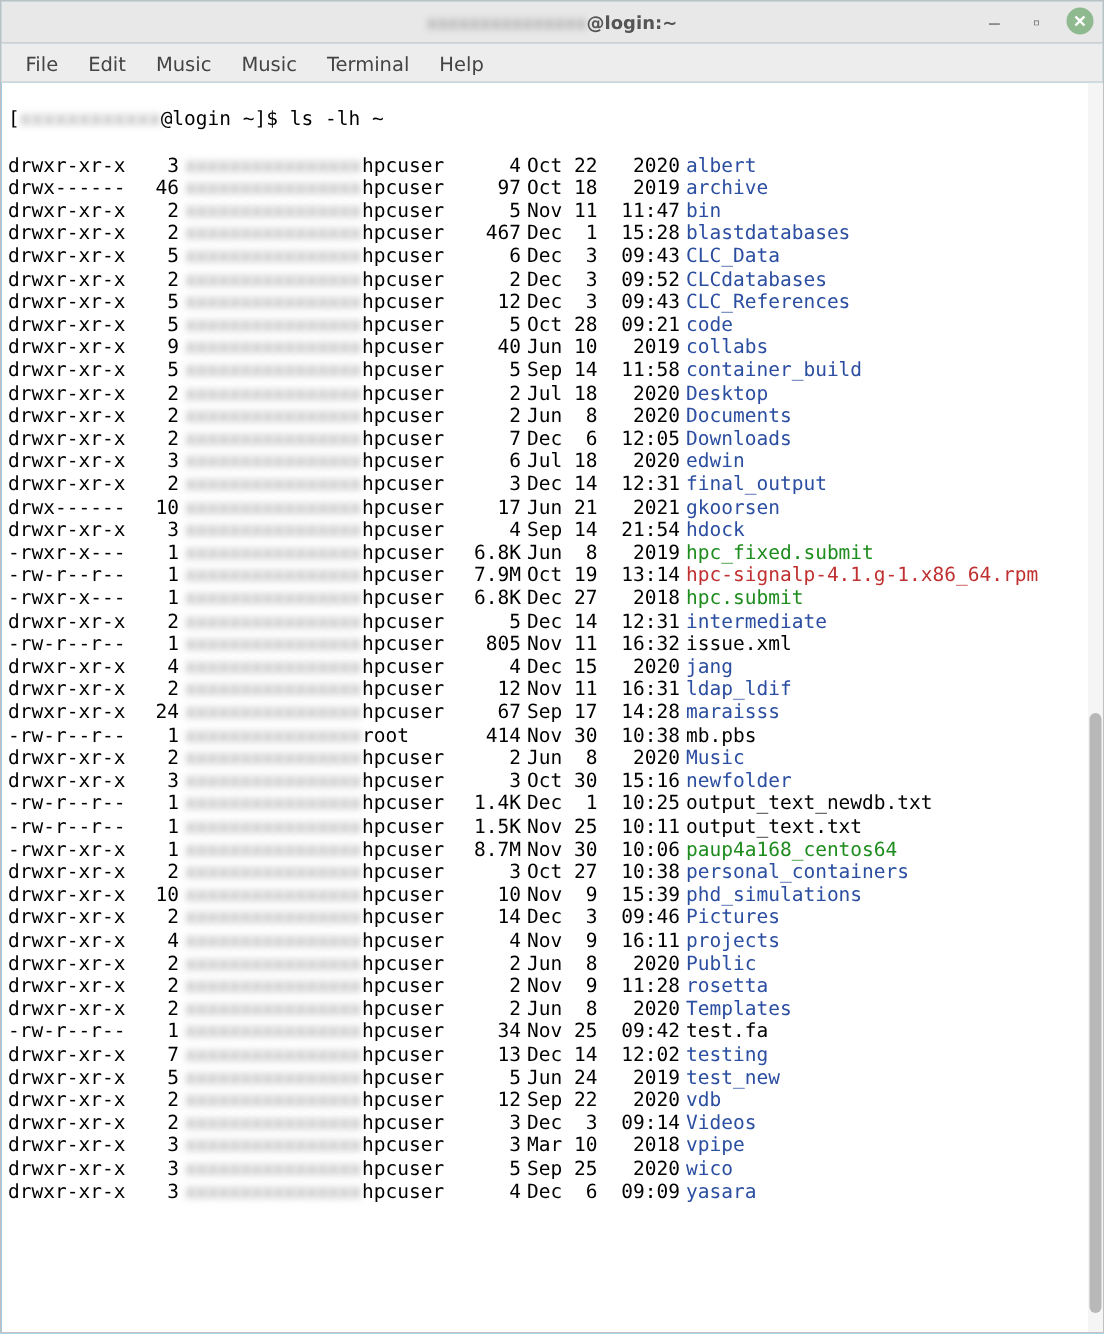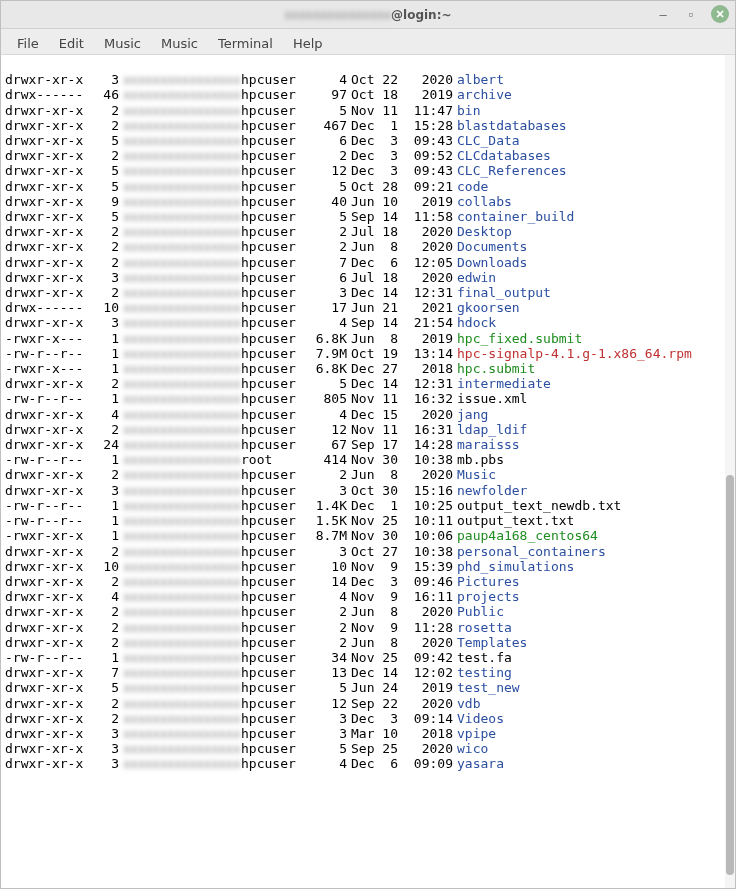--- a/index.html
+++ b/index.html
@@ -156,19 +156,20 @@
   <div class="menubar">
     <div class="menu-item">File</div>
     <div class="menu-item">Edit</div>
     <div class="menu-item">Music</div>
     <div class="menu-item">Music</div>
     <div class="menu-item">Terminal</div>
     <div class="menu-item">Help</div>
   </div>
 
   <div class="terminal-body">
+<div class="prompt-line"><span>[</span><span class="prompt-blur">xxxxxxxxxxxx</span><span>@login ~]$ </span><span>ls -lh ~</span></div>
 <div id="listing-container"><div class="line"><span class="perms">drwxr-xr-x</span><span class="links">3</span><span class="owner-blur">xxxxxxxxxxxxxxxx</span><span class="group">hpcuser</span><span class="size">4</span><span class="date">Oct 22</span><span class="time">2020</span><span class="fname c-dir">albert</span></div><div class="line"><span class="perms">drwx------</span><span class="links">46</span><span class="owner-blur">xxxxxxxxxxxxxxxx</span><span class="group">hpcuser</span><span class="size">97</span><span class="date">Oct 18</span><span class="time">2019</span><span class="fname c-dir">archive</span></div><div class="line"><span class="perms">drwxr-xr-x</span><span class="links">2</span><span class="owner-blur">xxxxxxxxxxxxxxxx</span><span class="group">hpcuser</span><span class="size">5</span><span class="date">Nov 11</span><span class="time">11:47</span><span class="fname c-dir">bin</span></div><div class="line"><span class="perms">drwxr-xr-x</span><span class="links">2</span><span class="owner-blur">xxxxxxxxxxxxxxxx</span><span class="group">hpcuser</span><span class="size">467</span><span class="date">Dec  1</span><span class="time">15:28</span><span class="fname c-dir">blastdatabases</span></div><div class="line"><span class="perms">drwxr-xr-x</span><span class="links">5</span><span class="owner-blur">xxxxxxxxxxxxxxxx</span><span class="group">hpcuser</span><span class="size">6</span><span class="date">Dec  3</span><span class="time">09:43</span><span class="fname c-dir">CLC_Data</span></div><div class="line"><span class="perms">drwxr-xr-x</span><span class="links">2</span><span class="owner-blur">xxxxxxxxxxxxxxxx</span><span class="group">hpcuser</span><span class="size">2</span><span class="date">Dec  3</span><span class="time">09:52</span><span class="fname c-dir">CLCdatabases</span></div><div class="line"><span class="perms">drwxr-xr-x</span><span class="links">5</span><span class="owner-blur">xxxxxxxxxxxxxxxx</span><span class="group">hpcuser</span><span class="size">12</span><span class="date">Dec  3</span><span class="time">09:43</span><span class="fname c-dir">CLC_References</span></div><div class="line"><span class="perms">drwxr-xr-x</span><span class="links">5</span><span class="owner-blur">xxxxxxxxxxxxxxxx</span><span class="group">hpcuser</span><span class="size">5</span><span class="date">Oct 28</span><span class="time">09:21</span><span class="fname c-dir">code</span></div><div class="line"><span class="perms">drwxr-xr-x</span><span class="links">9</span><span class="owner-blur">xxxxxxxxxxxxxxxx</span><span class="group">hpcuser</span><span class="size">40</span><span class="date">Jun 10</span><span class="time">2019</span><span class="fname c-dir">collabs</span></div><div class="line"><span class="perms">drwxr-xr-x</span><span class="links">5</span><span class="owner-blur">xxxxxxxxxxxxxxxx</span><span class="group">hpcuser</span><span class="size">5</span><span class="date">Sep 14</span><span class="time">11:58</span><span class="fname c-dir">container_build</span></div><div class="line"><span class="perms">drwxr-xr-x</span><span class="links">2</span><span class="owner-blur">xxxxxxxxxxxxxxxx</span><span class="group">hpcuser</span><span class="size">2</span><span class="date">Jul 18</span><span class="time">2020</span><span class="fname c-dir">Desktop</span></div><div class="line"><span class="perms">drwxr-xr-x</span><span class="links">2</span><span class="owner-blur">xxxxxxxxxxxxxxxx</span><span class="group">hpcuser</span><span class="size">2</span><span class="date">Jun  8</span><span class="time">2020</span><span class="fname c-dir">Documents</span></div><div class="line"><span class="perms">drwxr-xr-x</span><span class="links">2</span><span class="owner-blur">xxxxxxxxxxxxxxxx</span><span class="group">hpcuser</span><span class="size">7</span><span class="date">Dec  6</span><span class="time">12:05</span><span class="fname c-dir">Downloads</span></div><div class="line"><span class="perms">drwxr-xr-x</span><span class="links">3</span><span class="owner-blur">xxxxxxxxxxxxxxxx</span><span class="group">hpcuser</span><span class="size">6</span><span class="date">Jul 18</span><span class="time">2020</span><span class="fname c-dir">edwin</span></div><div class="line"><span class="perms">drwxr-xr-x</span><span class="links">2</span><span class="owner-blur">xxxxxxxxxxxxxxxx</span><span class="group">hpcuser</span><span class="size">3</span><span class="date">Dec 14</span><span class="time">12:31</span><span class="fname c-dir">final_output</span></div><div class="line"><span class="perms">drwx------</span><span class="links">10</span><span class="owner-blur">xxxxxxxxxxxxxxxx</span><span class="group">hpcuser</span><span class="size">17</span><span class="date">Jun 21</span><span class="time">2021</span><span class="fname c-dir">gkoorsen</span></div><div class="line"><span class="perms">drwxr-xr-x</span><span class="links">3</span><span class="owner-blur">xxxxxxxxxxxxxxxx</span><span class="group">hpcuser</span><span class="size">4</span><span class="date">Sep 14</span><span class="time">21:54</span><span class="fname c-dir">hdock</span></div><div class="line"><span class="perms">-rwxr-x---</span><span class="links">1</span><span class="owner-blur">xxxxxxxxxxxxxxxx</span><span class="group">hpcuser</span><span class="size">6.8K</span><span class="date">Jun  8</span><span class="time">2019</span><span class="fname c-exec">hpc_fixed.submit</span></div><div class="line"><span class="perms">-rw-r--r--</span><span class="links">1</span><span class="owner-blur">xxxxxxxxxxxxxxxx</span><span class="group">hpcuser</span><span class="size">7.9M</span><span class="date">Oct 19</span><span class="time">13:14</span><span class="fname c-arch">hpc-signalp-4.1.g-1.x86_64.rpm</span></div><div class="line"><span class="perms">-rwxr-x---</span><span class="links">1</span><span class="owner-blur">xxxxxxxxxxxxxxxx</span><span class="group">hpcuser</span><span class="size">6.8K</span><span class="date">Dec 27</span><span class="time">2018</span><span class="fname c-exec">hpc.submit</span></div><div class="line"><span class="perms">drwxr-xr-x</span><span class="links">2</span><span class="owner-blur">xxxxxxxxxxxxxxxx</span><span class="group">hpcuser</span><span class="size">5</span><span class="date">Dec 14</span><span class="time">12:31</span><span class="fname c-dir">intermediate</span></div><div class="line"><span class="perms">-rw-r--r--</span><span class="links">1</span><span class="owner-blur">xxxxxxxxxxxxxxxx</span><span class="group">hpcuser</span><span class="size">805</span><span class="date">Nov 11</span><span class="time">16:32</span><span class="fname c-plain">issue.xml</span></div><div class="line"><span class="perms">drwxr-xr-x</span><span class="links">4</span><span class="owner-blur">xxxxxxxxxxxxxxxx</span><span class="group">hpcuser</span><span class="size">4</span><span class="date">Dec 15</span><span class="time">2020</span><span class="fname c-dir">jang</span></div><div class="line"><span class="perms">drwxr-xr-x</span><span class="links">2</span><span class="owner-blur">xxxxxxxxxxxxxxxx</span><span class="group">hpcuser</span><span class="size">12</span><span class="date">Nov 11</span><span class="time">16:31</span><span class="fname c-dir">ldap_ldif</span></div><div class="line"><span class="perms">drwxr-xr-x</span><span class="links">24</span><span class="owner-blur">xxxxxxxxxxxxxxxx</span><span class="group">hpcuser</span><span class="size">67</span><span class="date">Sep 17</span><span class="time">14:28</span><span class="fname c-dir">maraisss</span></div><div class="line"><span class="perms">-rw-r--r--</span><span class="links">1</span><span class="owner-blur">xxxxxxxxxxxxxxxx</span><span class="group">root</span><span class="size">414</span><span class="date">Nov 30</span><span class="time">10:38</span><span class="fname c-plain">mb.pbs</span></div><div class="line"><span class="perms">drwxr-xr-x</span><span class="links">2</span><span class="owner-blur">xxxxxxxxxxxxxxxx</span><span class="group">hpcuser</span><span class="size">2</span><span class="date">Jun  8</span><span class="time">2020</span><span class="fname c-dir">Music</span></div><div class="line"><span class="perms">drwxr-xr-x</span><span class="links">3</span><span class="owner-blur">xxxxxxxxxxxxxxxx</span><span class="group">hpcuser</span><span class="size">3</span><span class="date">Oct 30</span><span class="time">15:16</span><span class="fname c-dir">newfolder</span></div><div class="line"><span class="perms">-rw-r--r--</span><span class="links">1</span><span class="owner-blur">xxxxxxxxxxxxxxxx</span><span class="group">hpcuser</span><span class="size">1.4K</span><span class="date">Dec  1</span><span class="time">10:25</span><span class="fname c-plain">output_text_newdb.txt</span></div><div class="line"><span class="perms">-rw-r--r--</span><span class="links">1</span><span class="owner-blur">xxxxxxxxxxxxxxxx</span><span class="group">hpcuser</span><span class="size">1.5K</span><span class="date">Nov 25</span><span class="time">10:11</span><span class="fname c-plain">output_text.txt</span></div><div class="line"><span class="perms">-rwxr-xr-x</span><span class="links">1</span><span class="owner-blur">xxxxxxxxxxxxxxxx</span><span class="group">hpcuser</span><span class="size">8.7M</span><span class="date">Nov 30</span><span class="time">10:06</span><span class="fname c-exec">paup4a168_centos64</span></div><div class="line"><span class="perms">drwxr-xr-x</span><span class="links">2</span><span class="owner-blur">xxxxxxxxxxxxxxxx</span><span class="group">hpcuser</span><span class="size">3</span><span class="date">Oct 27</span><span class="time">10:38</span><span class="fname c-dir">personal_containers</span></div><div class="line"><span class="perms">drwxr-xr-x</span><span class="links">10</span><span class="owner-blur">xxxxxxxxxxxxxxxx</span><span class="group">hpcuser</span><span class="size">10</span><span class="date">Nov  9</span><span class="time">15:39</span><span class="fname c-dir">phd_simulations</span></div><div class="line"><span class="perms">drwxr-xr-x</span><span class="links">2</span><span class="owner-blur">xxxxxxxxxxxxxxxx</span><span class="group">hpcuser</span><span class="size">14</span><span class="date">Dec  3</span><span class="time">09:46</span><span class="fname c-dir">Pictures</span></div><div class="line"><span class="perms">drwxr-xr-x</span><span class="links">4</span><span class="owner-blur">xxxxxxxxxxxxxxxx</span><span class="group">hpcuser</span><span class="size">4</span><span class="date">Nov  9</span><span class="time">16:11</span><span class="fname c-dir">projects</span></div><div class="line"><span class="perms">drwxr-xr-x</span><span class="links">2</span><span class="owner-blur">xxxxxxxxxxxxxxxx</span><span class="group">hpcuser</span><span class="size">2</span><span class="date">Jun  8</span><span class="time">2020</span><span class="fname c-dir">Public</span></div><div class="line"><span class="perms">drwxr-xr-x</span><span class="links">2</span><span class="owner-blur">xxxxxxxxxxxxxxxx</span><span class="group">hpcuser</span><span class="size">2</span><span class="date">Nov  9</span><span class="time">11:28</span><span class="fname c-dir">rosetta</span></div><div class="line"><span class="perms">drwxr-xr-x</span><span class="links">2</span><span class="owner-blur">xxxxxxxxxxxxxxxx</span><span class="group">hpcuser</span><span class="size">2</span><span class="date">Jun  8</span><span class="time">2020</span><span class="fname c-dir">Templates</span></div><div class="line"><span class="perms">-rw-r--r--</span><span class="links">1</span><span class="owner-blur">xxxxxxxxxxxxxxxx</span><span class="group">hpcuser</span><span class="size">34</span><span class="date">Nov 25</span><span class="time">09:42</span><span class="fname c-plain">test.fa</span></div><div class="line"><span class="perms">drwxr-xr-x</span><span class="links">7</span><span class="owner-blur">xxxxxxxxxxxxxxxx</span><span class="group">hpcuser</span><span class="size">13</span><span class="date">Dec 14</span><span class="time">12:02</span><span class="fname c-dir">testing</span></div><div class="line"><span class="perms">drwxr-xr-x</span><span class="links">5</span><span class="owner-blur">xxxxxxxxxxxxxxxx</span><span class="group">hpcuser</span><span class="size">5</span><span class="date">Jun 24</span><span class="time">2019</span><span class="fname c-dir">test_new</span></div><div class="line"><span class="perms">drwxr-xr-x</span><span class="links">2</span><span class="owner-blur">xxxxxxxxxxxxxxxx</span><span class="group">hpcuser</span><span class="size">12</span><span class="date">Sep 22</span><span class="time">2020</span><span class="fname c-dir">vdb</span></div><div class="line"><span class="perms">drwxr-xr-x</span><span class="links">2</span><span class="owner-blur">xxxxxxxxxxxxxxxx</span><span class="group">hpcuser</span><span class="size">3</span><span class="date">Dec  3</span><span class="time">09:14</span><span class="fname c-dir">Videos</span></div><div class="line"><span class="perms">drwxr-xr-x</span><span class="links">3</span><span class="owner-blur">xxxxxxxxxxxxxxxx</span><span class="group">hpcuser</span><span class="size">3</span><span class="date">Mar 10</span><span class="time">2018</span><span class="fname c-dir">vpipe</span></div><div class="line"><span class="perms">drwxr-xr-x</span><span class="links">3</span><span class="owner-blur">xxxxxxxxxxxxxxxx</span><span class="group">hpcuser</span><span class="size">5</span><span class="date">Sep 25</span><span class="time">2020</span><span class="fname c-dir">wico</span></div><div class="line"><span class="perms">drwxr-xr-x</span><span class="links">3</span><span class="owner-blur">xxxxxxxxxxxxxxxx</span><span class="group">hpcuser</span><span class="size">4</span><span class="date">Dec  6</span><span class="time">09:09</span><span class="fname c-dir">yasara</span></div></div>
     <div class="scrollbar-track">
       <div class="scrollbar-thumb"></div>
     </div>
   </div>
 
 </div>
 
 </body></html>

